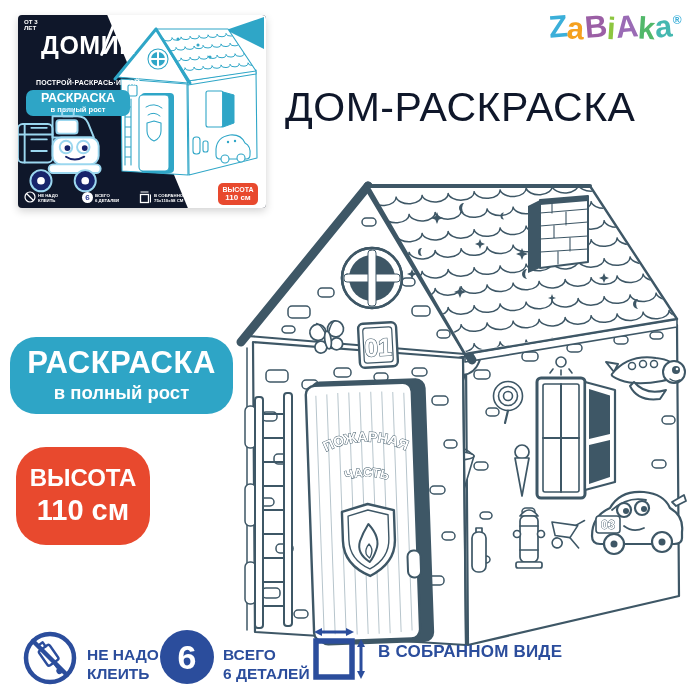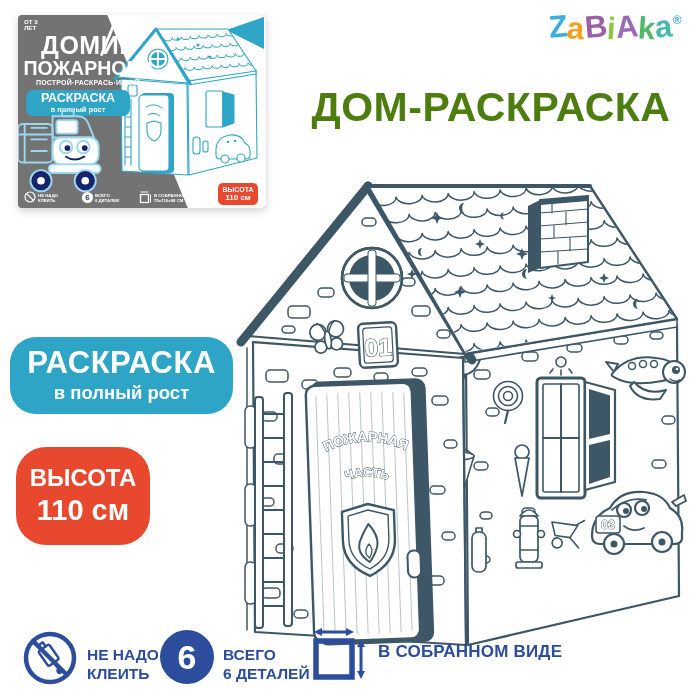--- a/index.html
+++ b/index.html
@@ -7,22 +7,22 @@
        font-family:"Liberation Sans","DejaVu Sans",sans-serif;}
   .abs{position:absolute;}
 
   
   .logo{left:534px;top:12px;width:162px;text-align:center;}
   .logo .letters{display:inline-block;}
   .logo-letter{display:inline-block;font-weight:800;font-size:31px;line-height:1;}
   .logo-reg{font-size:12px;font-weight:800;color:#3BAFD9;vertical-align:14px;}
 
   
-  .title{left:285px;top:84px;width:412px;text-align:center;font-size:41px;
-         font-weight:700;color:#4d7c0f;letter-spacing:.5px;white-space:nowrap;}
+  .title{left:285px;top:84px;width:412px;font-size:41px;
+         font-weight:400;color:#0f172a;letter-spacing:.5px;white-space:nowrap;}
 
   
   .coloring-badge{left:10px;top:337px;width:223px;height:77px;border-radius:26px;
     background:#2EA5C6;color:#fff;text-align:center;}
   .coloring-badge .l1{font-size:31px;font-weight:800;letter-spacing:.5px;margin-top:8px;}
   .coloring-badge .l2{font-size:18.5px;font-weight:800;margin-top:1px;}
 
   
   .height-badge{left:16px;top:447px;width:134px;height:98px;border-radius:30px;
     background:#E8492E;color:#fff;text-align:center;}
@@ -33,21 +33,21 @@
   .feat-text{color:#2B4D9C;font-weight:800;line-height:1.25;}
   .f1-icon{left:22px;top:630px;width:56px;height:56px;}
   .f1-text{left:87px;top:645px;font-size:15.5px;}
   .f2-icon{left:160px;top:630px;width:54px;height:54px;border-radius:50%;background:#2B4D9C;
     color:#fff;display:flex;align-items:center;justify-content:center;font-size:34px;font-weight:800;}
   .f2-text{left:223px;top:645px;font-size:15.5px;}
   .f3-icon{left:312px;top:627px;width:58px;height:58px;}
   .f3-text{left:378px;top:641px;font-size:17px;letter-spacing:.2px;}
 
   
-  .box{left:18px;top:15px;width:248px;height:193px;background:#737373;border-radius:4px;
+  .box{left:18px;top:15px;width:248px;height:193px;background:#0f172a;border-radius:4px;
     overflow:hidden;box-shadow:0 3px 8px rgba(0,0,0,.18);}
   .box .wedge{position:absolute;inset:0;background:#fff;
     clip-path:polygon(36% 0%,100% 0%,100% 100%,68.5% 100%);}
   .box .age{position:absolute;left:6px;top:4px;width:26px;color:#fff;font-weight:700;
     font-size:9px;line-height:1.05;transform:scale(.68);transform-origin:left top;}
   .box .t1{position:absolute;left:4px;top:16px;width:132px;text-align:center;color:#fff;
     font-size:25px;font-weight:800;letter-spacing:.5px;}
   .box .t2{position:absolute;left:0px;top:42px;width:140px;text-align:center;color:#fff;
     font-size:19.5px;font-weight:800;}
   .box .sub{position:absolute;left:0px;top:64px;width:140px;text-align:center;color:#fff;
@@ -134,21 +134,20 @@
     </g>
     <defs>
         <clipPath id="minclip">
           <path d="M48 15 L120 15 L148 56 L80 66 Z"></path>
         </clipPath>
       </defs>
   </svg>
 
   <div class="age">ОТ 3 ЛЕТ</div>
   <div class="t1">ДОМИК</div>
-  <div class="t2">ПОЖАРНОГО</div>
   <div class="brush"></div>
   <div class="sub">ПОСТРОЙ·РАСКРАСЬ·ИГРАЙ</div>
   <div class="bbadge">
     <div class="bl1">РАСКРАСКА</div>
     <div class="bl2">в полный рост</div>
   </div>
 
   <svg class="truck" viewBox="0 0 104 104">
     <g stroke="#9BD7EF" fill="none" stroke-width="2" stroke-linecap="round" stroke-linejoin="round">
       <rect x="2" y="26" width="36" height="40" rx="5"></rect>

